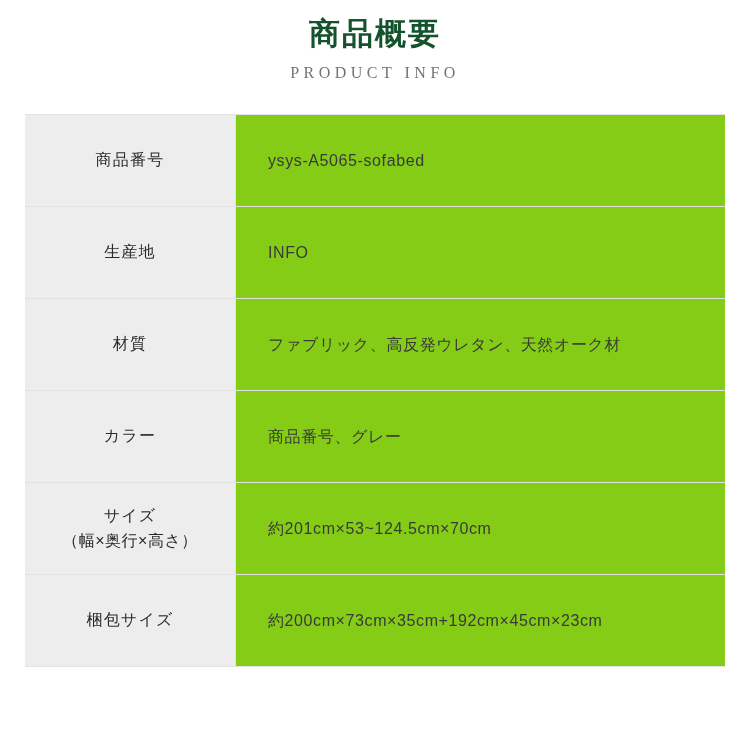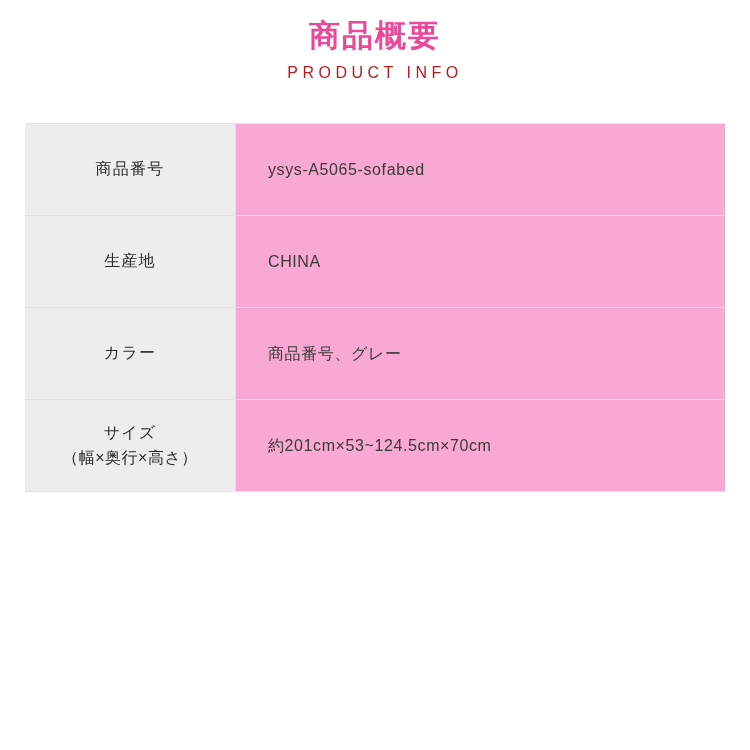--- a/index.html
+++ b/index.html
@@ -21,34 +21,36 @@
     box-sizing: border-box;
   }
   .header {
     padding-top: 16px;
     text-align: center;
   }
   .title-ja {
     font-size: 31px;
     font-weight: 700;
     letter-spacing: 2px;
-    color: #ec4899;
+    color: #14532d;
     line-height: 1.3;
     margin: 0;
+    font-family: Liberation Mono, monospace;
   }
   .title-en {
     font-size: 16px;
     font-weight: 400;
     letter-spacing: 4.5px;
-    color: #b91c1c;
+    color: #737373;
     margin: 8px 0 0 0;
+    font-family: Liberation Serif, serif;
   }
   .spec-table {
     position: absolute;
-    top: 123px;
+    top: 114px;
     left: 25px;
     width: 700px;
     border-collapse: collapse;
     table-layout: fixed;
   }
   .spec-table tr {
     border-bottom: 1px solid #e2e2e2;
   }
   .spec-table tr:first-child {
     border-top: 1px solid #e2e2e2;
@@ -60,21 +62,21 @@
     font-size: 16px;
     font-weight: 500;
     color: #2b2b2b;
     text-align: center;
     vertical-align: middle;
     padding: 0 6px;
     letter-spacing: 1.2px;
     line-height: 1.55;
   }
   .spec-table td {
-    background: #f9a8d4;
+    background: #84cc16;
     font-size: 16px;
     font-weight: 400;
     color: #3a3a3a;
     text-align: left;
     vertical-align: middle;
     padding: 0 0 0 32px;
     letter-spacing: 0.6px;
     line-height: 1.5;
   }
   .row-h {
@@ -104,31 +106,43 @@
       <tr class="row-h">
         <th>
           <span class="th-main">商品番号</span>
         </th>
         <td>ysys-A5065-sofabed</td>
       </tr>
       <tr class="row-h">
         <th>
           <span class="th-main">生産地</span>
         </th>
-        <td>CHINA</td>
+        <td>INFO</td>
+      </tr>
+      <tr class="row-h">
+        <th>
+          <span class="th-main">材質</span>
+        </th>
+        <td>ファブリック、高反発ウレタン、天然オーク材</td>
       </tr>
       <tr class="row-h">
         <th>
           <span class="th-main">カラー</span>
         </th>
         <td>商品番号、グレー</td>
       </tr>
       <tr class="row-h">
         <th>
           <span class="th-main">サイズ</span>
           <span class="th-sub">（幅×奥行×高さ）</span>
         </th>
         <td>約201cm×53~124.5cm×70cm</td>
       </tr>
+      <tr class="row-h">
+        <th>
+          <span class="th-main">梱包サイズ</span>
+        </th>
+        <td>約200cm×73cm×35cm+192cm×45cm×23cm</td>
+      </tr>
     </tbody>
   </table>
 
 </div>
 
 </body></html>

